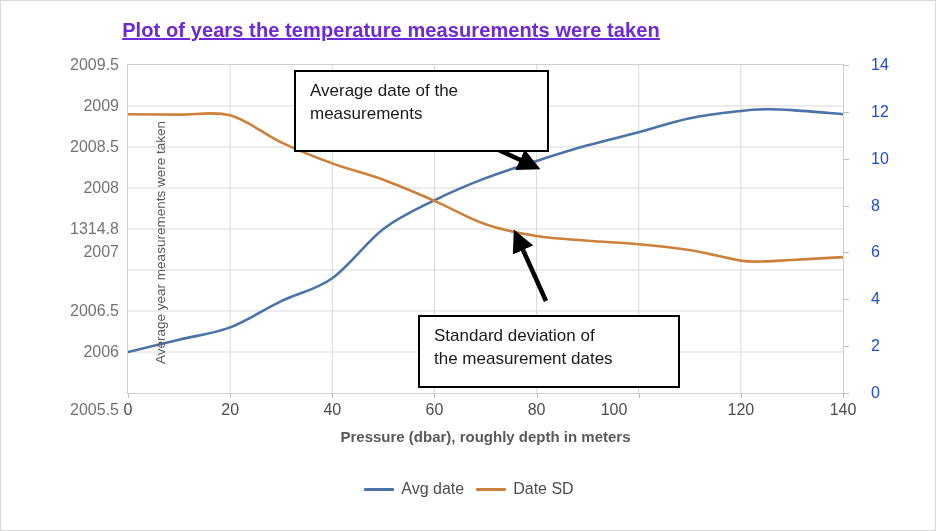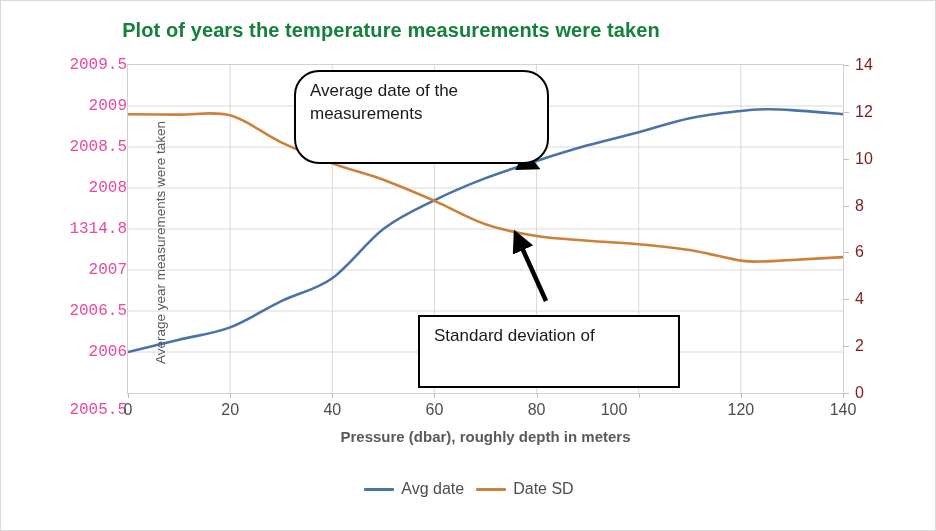--- a/index.html
+++ b/index.html
@@ -20,22 +20,23 @@
     overflow: hidden;
   }
   #chart-title {
     position: absolute;
     left: 0;
     top: 18px;
     width: 780px;
     text-align: center;
     font-size: 20px;
     font-weight: bold;
-    color: #15803d;
+    color: #6d28d9;
     letter-spacing: 0.1px;
+    text-decoration: underline;
   }
   
   #plot-area {
     position: absolute;
     left: 126px;
     top: 63px;
     width: 717px;
     height: 330px;
     border: 1px solid #d0d0d0;
     box-sizing: border-box;
@@ -65,33 +66,32 @@
     text-align: center;
     font-size: 15px;
     font-weight: bold;
     color: #595959;
   }
   
   .tick-left {
     position: absolute;
     right: 100%;
     transform: translateY(-50%);
-    margin-right: 1px;
-    font-size: 16px;
-    color: #ec4899;
-    white-space: nowrap;
-    font-family: Liberation Mono, monospace;
+    margin-right: 9px;
+    font-size: 16px;
+    color: #737373;
+    white-space: nowrap;
   }
   .tick-right {
     position: absolute;
     left: 100%;
     transform: translateY(-50%);
-    margin-left: 12px;
-    font-size: 16px;
-    color: #7f1d1d;
+    margin-left: 28px;
+    font-size: 16px;
+    color: #1d4ed8;
     white-space: nowrap;
   }
   .tick-x {
     position: absolute;
     top: 100%;
     transform: translateX(-50%);
     margin-top: 8px;
     font-size: 16px;
     color: #4d4d4d;
     white-space: nowrap;
@@ -118,22 +118,21 @@
     box-sizing: border-box;
     font-size: 17px;
     color: #1a1a1a;
     line-height: 1.33;
     padding: 8px 12px 9px 14px;
   }
   #callout-avg-date {
     left: 293px;
     top: 69px;
     width: 255px;
-    height: 94px;
-    border-radius: 25px;
+    height: 82px;
   }
   #callout-sd {
     left: 417px;
     top: 271px;
     width: 262px;
     height: 73px;
     margin-top: 43px;
   }
   .callout-line {
     display: block;
@@ -201,21 +200,21 @@
       <g id="series-lines">
           <path d="M 0.00 287.00 C 8.51 284.95, 34.05 278.80, 51.07 274.70 C 68.10 270.60, 85.12 268.82, 102.14 262.40 C 119.17 255.98, 136.19 244.36, 153.21 236.16 C 170.24 227.96, 187.26 225.23, 204.29 213.20 C 221.31 201.17, 238.33 176.98, 255.36 164.00 C 272.38 151.02, 289.40 143.77, 306.43 135.30 C 323.45 126.83, 340.48 119.72, 357.50 113.16 C 374.52 106.60, 391.55 101.41, 408.57 95.94 C 425.60 90.47, 442.62 85.14, 459.64 80.36 C 476.67 75.58, 493.69 71.75, 510.71 67.24 C 527.74 62.73, 544.76 56.85, 561.79 53.30 C 578.81 49.75, 600.09 47.42, 612.86 45.92 C 625.63 44.42, 629.88 44.42, 638.39 44.28 C 646.90 44.14, 651.16 44.28, 663.93 45.10 C 676.70 45.92, 706.49 48.52, 715.00 49.20" fill="none" stroke="#4a73a8" stroke-width="2.6" stroke-linecap="round" stroke-linejoin="round"></path>
           <path d="M 0.00 49.20 C 8.51 49.28, 34.05 49.47, 51.07 49.67 C 68.10 49.86, 85.12 45.76, 102.14 50.37 C 119.17 54.98, 136.19 69.31, 153.21 77.31 C 170.24 85.32, 187.26 92.15, 204.29 98.40 C 221.31 104.65, 238.33 108.55, 255.36 114.80 C 272.38 121.05, 289.40 128.47, 306.43 135.89 C 323.45 143.30, 340.48 153.46, 357.50 159.31 C 374.52 165.17, 391.55 168.30, 408.57 171.03 C 425.60 173.76, 442.62 174.35, 459.64 175.71 C 476.67 177.08, 493.69 177.67, 510.71 179.23 C 527.74 180.79, 544.76 182.35, 561.79 185.09 C 578.81 187.82, 600.09 193.75, 612.86 195.63 C 625.63 197.50, 629.88 196.45, 638.39 196.33 C 646.90 196.21, 651.16 195.63, 663.93 194.93 C 676.70 194.22, 706.49 192.58, 715.00 192.11" fill="none" stroke="#cd8039" stroke-width="2.6" stroke-linecap="round" stroke-linejoin="round"></path>
         </g>
     </svg>
 
     <div id="y-ticks-left">
         <span class="tick-left" style="top: 345px;">2005.5</span>
         <span class="tick-left" style="top: 287px;">2006</span>
         <span class="tick-left" style="top: 246px;">2006.5</span>
-        <span class="tick-left" style="top: 205px;">2007</span>
+        <span class="tick-left" style="top: 187px;">2007</span>
         <span class="tick-left" style="top: 164px;">1314.8</span>
         <span class="tick-left" style="top: 123px;">2008</span>
         <span class="tick-left" style="top: 82px;">2008.5</span>
         <span class="tick-left" style="top: 41px;">2009</span>
         <span class="tick-left" style="top: 0px;">2009.5</span>
       </div>
     <div id="y-ticks-right">
         <span class="tick-right" style="top: 328px;">0</span>
         <span class="tick-mark-right" style="top: 328px;"></span>
         <span class="tick-right" style="top: 281.143px;">2</span>
@@ -268,20 +267,21 @@
     <line x1="545" y1="300" x2="518" y2="240" stroke="#000000" stroke-width="4.5" marker-end="url(#arrowhead)"></line>
   </svg>
 
   <div class="callout" id="callout-avg-date">
     <span class="callout-line">Average date of the</span>
     <span class="callout-line">measurements</span>
   </div>
 
   <div class="callout" id="callout-sd">
     <span class="callout-line">Standard deviation of</span>
+    <span class="callout-line">the measurement dates</span>
   </div>
 
   <div id="legend">
       <div class="legend-entry">
         <span class="legend-swatch" style="background: rgb(74, 115, 168);"></span>
         <span class="legend-text">Avg date</span>
       </div>
       <div class="legend-entry">
         <span class="legend-swatch" style="background: rgb(205, 128, 57);"></span>
         <span class="legend-text">Date SD</span>

